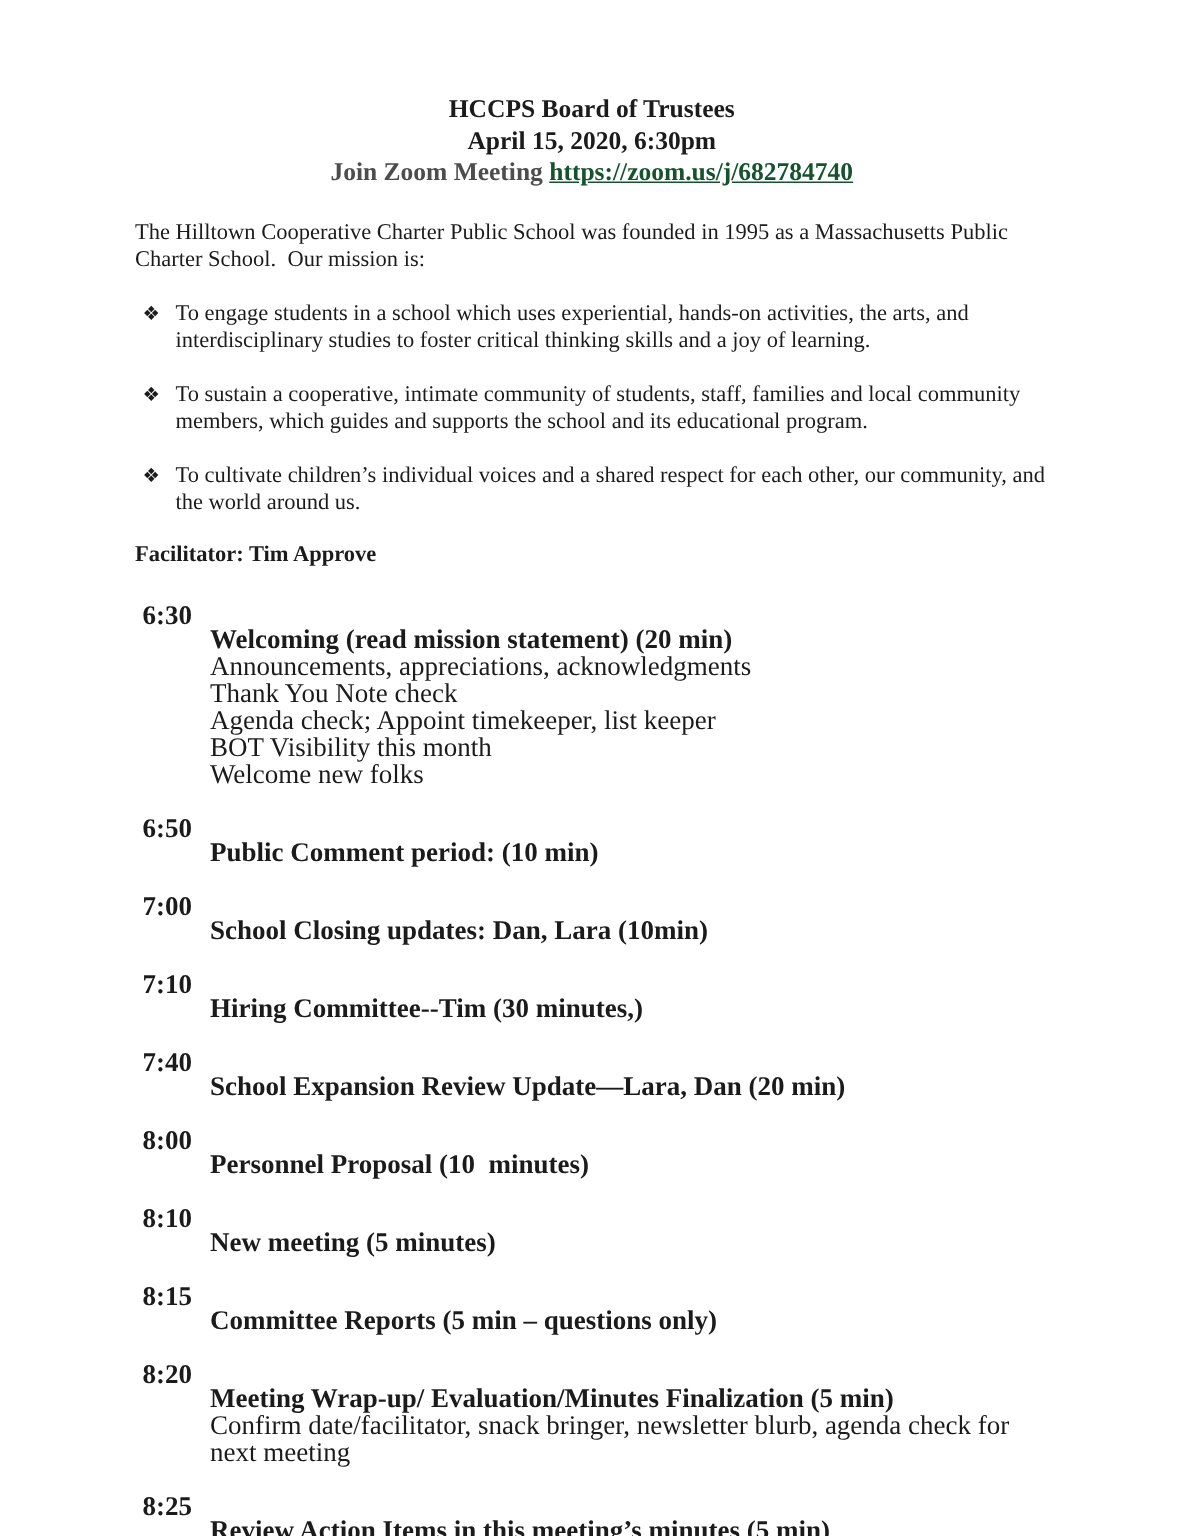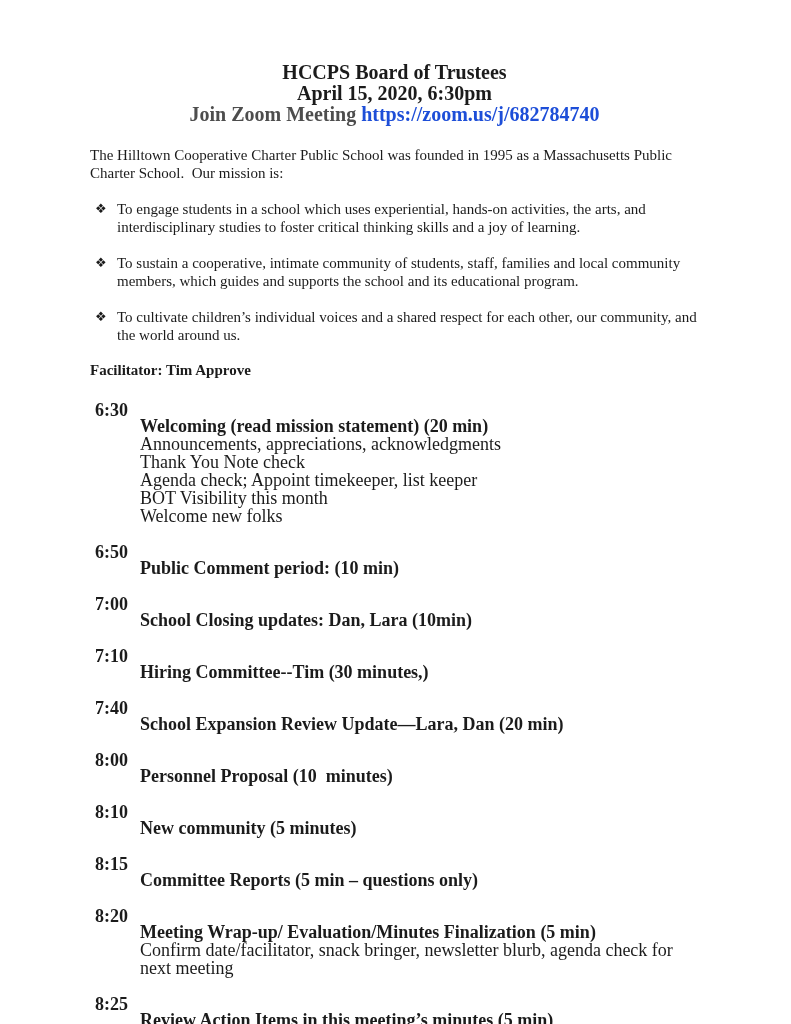--- a/index.html
+++ b/index.html
@@ -5,24 +5,24 @@
   html, body { margin: 0; padding: 0; background: #ffffff; }
   body {
     width: 791px; height: 1024px;
     font-family: "Liberation Serif", serif;
     color: #1b1b1b;
     overflow: hidden;
   }
   .page { box-sizing: border-box; width: 791px; height: 1024px; padding: 62px 92px 0 90px; }
 
   
-  .doc-header { text-align: center; font-weight: bold; font-size: 20px; line-height: 21px; }
+  .doc-header { text-align: center; font-weight: bold; font-size: 17px; line-height: 21px; }
   .doc-header .line { white-space: pre-wrap; }
   .zoom-line { color: #4d4d4d; }
-  .zoom-link { color: #1d4ed8; cursor: pointer; }
+  .zoom-link { color: #14532d; text-decoration: underline; cursor: pointer; }
 
   
   .intro { margin-top: 21px; font-size: 15px; line-height: 18px; }
   .intro-paragraph { white-space: pre-wrap; }
   .bullet { display: flex; margin-top: 18px; padding-left: 5px; }
   .bullet:first-of-type { margin-top: 0; }
   .bullet-glyph { width: 22px; flex-shrink: 0; font-size: 13px; }
   .bullet-text { flex: 1; white-space: pre-wrap; }
 
   .facilitator { margin-top: 17px; font-weight: bold; font-size: 15px; line-height: 18px; }
@@ -101,21 +101,21 @@
       <span class="agenda-content"><span class="agenda-title">School Expansion Review Update—Lara, Dan</span><span class="agenda-suffix"> (20 min)</span></span>
     </div>
 
     <div class="agenda-item">
       <span class="agenda-time">8:00</span>
       <span class="agenda-content"><span class="agenda-title">Personnel Proposal</span><span class="agenda-suffix"> (10  minutes)</span></span>
     </div>
 
     <div class="agenda-item">
       <span class="agenda-time">8:10</span>
-      <span class="agenda-content"><span class="agenda-title">New community</span><span class="agenda-suffix"> (5 minutes)</span></span>
+      <span class="agenda-content"><span class="agenda-title">New meeting</span><span class="agenda-suffix"> (5 minutes)</span></span>
     </div>
 
     <div class="agenda-item">
       <span class="agenda-time">8:15</span>
       <span class="agenda-content"><span class="agenda-title">Committee Reports</span><span class="agenda-suffix"> (5 min – questions only)</span></span>
     </div>
 
     <div class="agenda-item">
       <span class="agenda-time">8:20</span>
       <span class="agenda-content">

